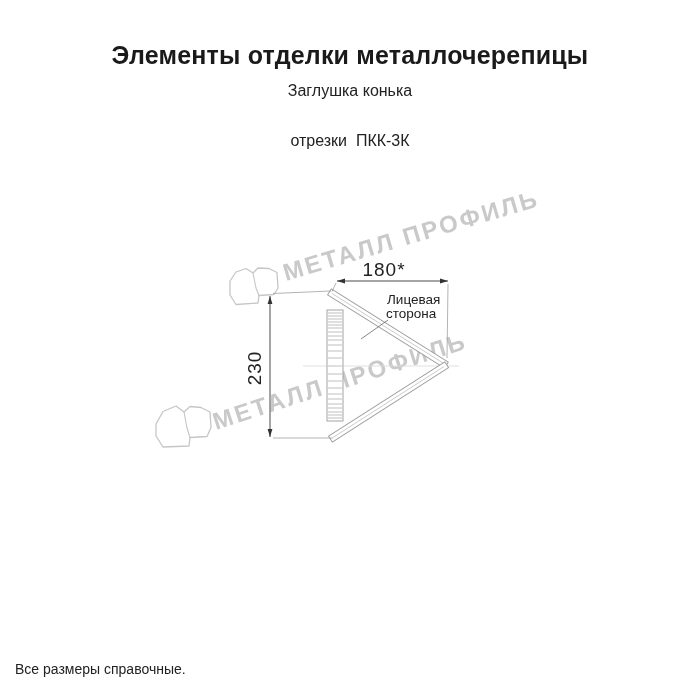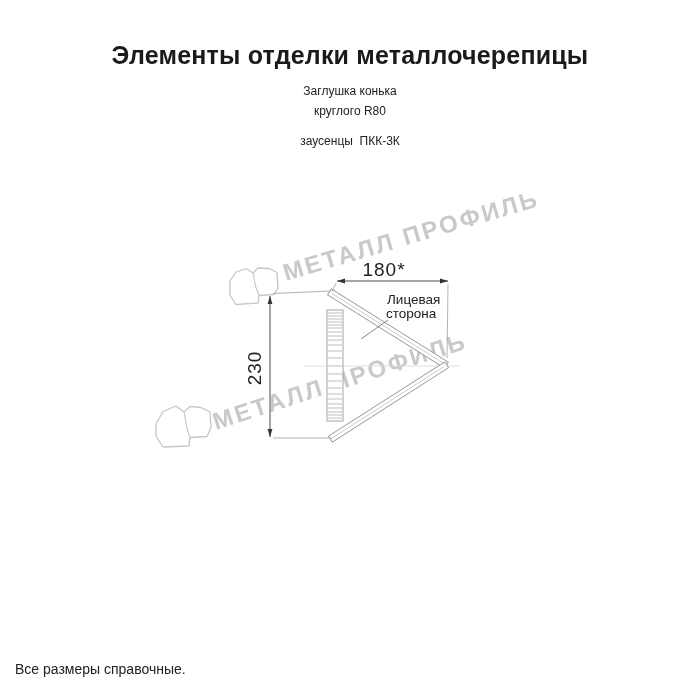--- a/index.html
+++ b/index.html
@@ -11,21 +11,21 @@
   }
   
   .title{
     position:absolute;top:24px;left:0;right:0;
     text-align:center;
     font-size:25px;font-weight:bold;color:#1a1a1a;
     letter-spacing:0.2px;
   }
   .subtitle{
     position:absolute;left:0;right:0;text-align:center;
-    font-size:12px;color:#222222;line-height:20px;
+    font-size:16px;color:#222222;line-height:20px;
   }
   .subtitle.name{top:81px;}
   .subtitle.variant{top:131px;white-space:pre;}
   
   .wm-svg{position:absolute;inset:0;z-index:1;}
   .wm-text{
     font-family:"Liberation Sans", sans-serif;
     font-size:24px;font-weight:bold;letter-spacing:2.5px;
     fill:#c9c9c9;
   }
@@ -73,23 +73,22 @@
       <path class="wm-cloud" d="M156,424 L163,411.5 L176,406 L184,412 L190,406.5 L201,407.5 L210,412 L211,427.5 L207,436.5 L190,437.5 L189,446 L163,447 L156,436 Z"></path>
       <path class="wm-cloud-inner" d="M184,412 L187,428 L190,437.5"></path>
     </g>
     <text class="wm-text" transform="translate(216,430) rotate(-18)">МЕТАЛЛ ПРОФИЛЬ</text>
   </g>
 </svg>
 
 <h1 class="title">Элементы отделки металлочерепицы</h1>
 <div class="subtitle name">
   <div>Заглушка конька</div>
-  <div>круглого R80</div>
 </div>
-<div class="subtitle variant">заусенцы  ПКК-3К</div>
+<div class="subtitle variant">отрезки  ПКК-3К</div>
 
 <svg class="drawing-svg" viewBox="0 0 700 700">
 
   <line class="centerline" x1="303" y1="366" x2="459" y2="366"></line>
 
   <g>
     <rect class="outline" x="327" y="310" width="16" height="111"></rect>
     <g>
       <line class="rib" x1="328" y1="313" x2="342" y2="313"></line>
       <line class="rib" x1="328" y1="316" x2="342" y2="316"></line>

